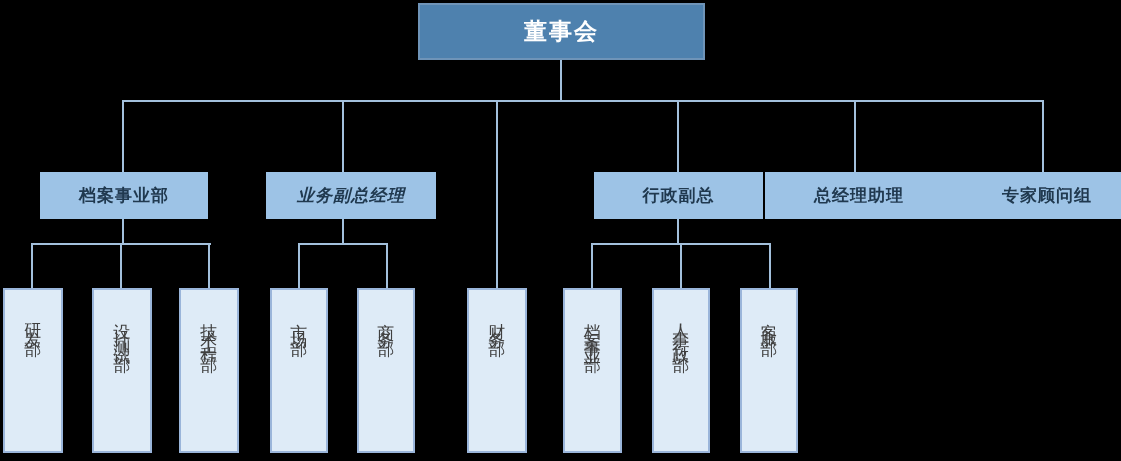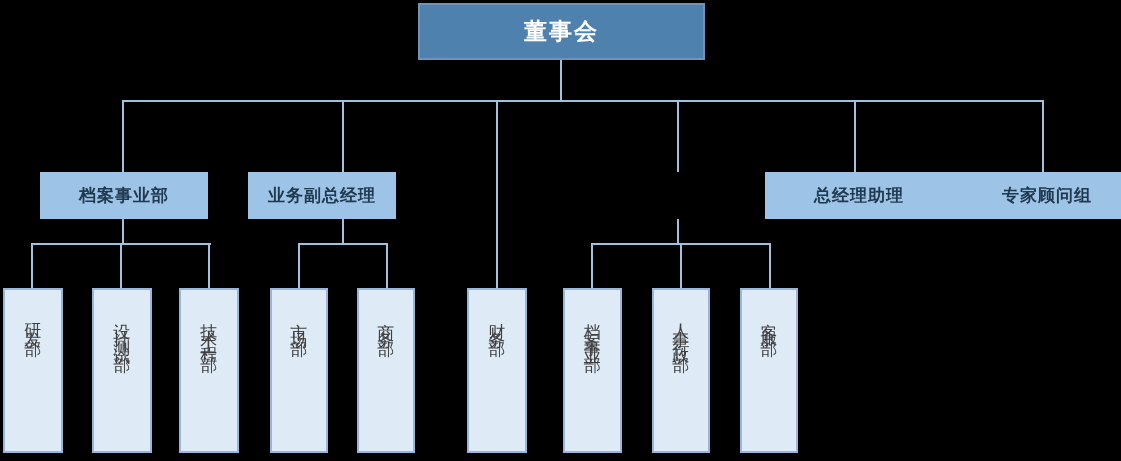--- a/index.html
+++ b/index.html
@@ -59,22 +59,25 @@
   <div class="vline" style="left:680px;top:244px;height:44px;"></div>
   <div class="vline" style="left:769px;top:244px;height:44px;"></div>
 
   <div class="node node-root">
     <span>董事会</span>
   </div>
 
   <div class="node node-l2" style="left:40px;width:168px;">
     <span>档案事业部</span>
   </div>
-  <div class="node node-l2" style="left:248px;width:148px;">
+  <div class="node node-l2" style="left:266px;width:170px;font-style:italic;">
     <span>业务副总经理</span>
+  </div>
+  <div class="node node-l2" style="left:594px;width:169px;">
+    <span>行政副总</span>
   </div>
   <div class="node node-l2" style="left:765px;width:188px;">
     <span>总经理助理</span>
   </div>
   <div class="node node-l2" style="left:947px;width:200px;">
     <span>专家顾问组</span>
   </div>
 
   <div class="node node-l3" style="left:3px;width:60px;">
     <span class="v-text">研发部</span>

